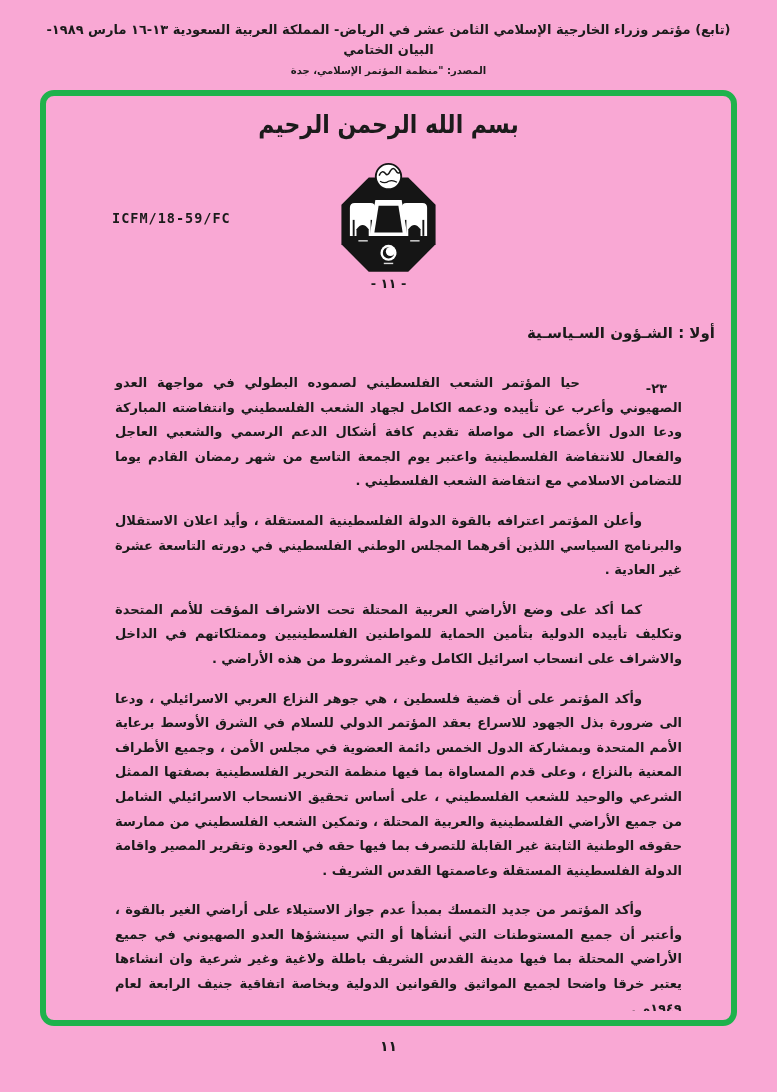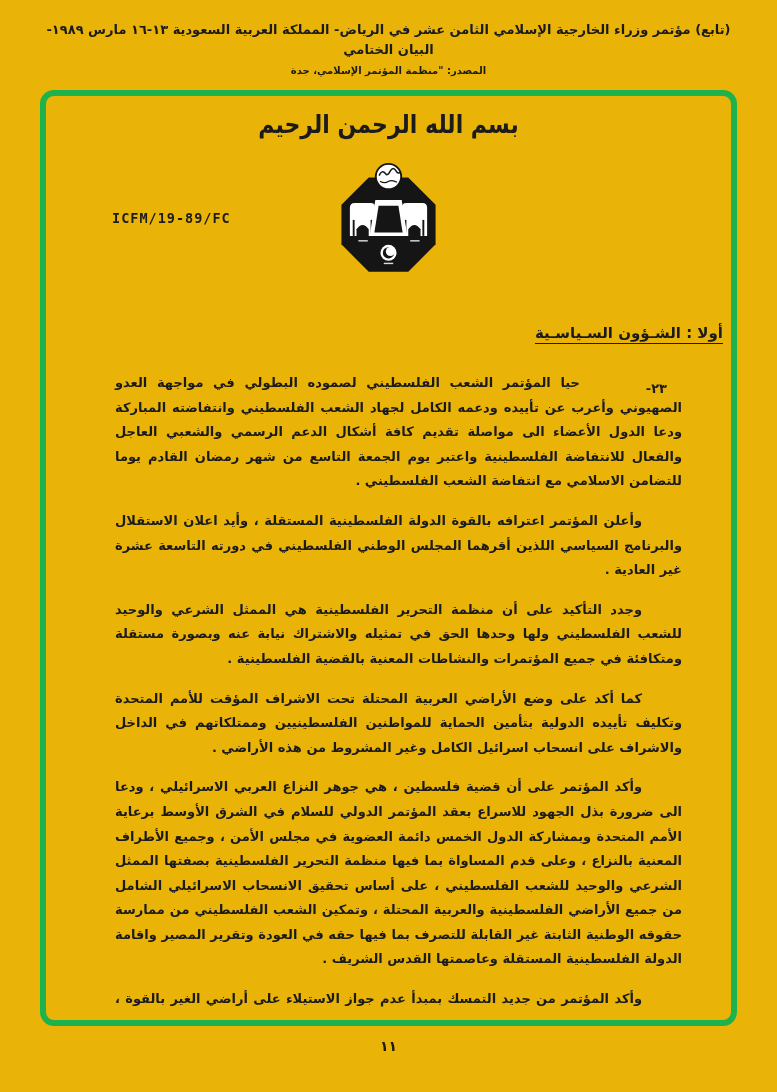--- a/index.html
+++ b/index.html
@@ -1,20 +1,20 @@
 <!DOCTYPE html>
 <html lang="ar"><head>
 <meta charset="utf-8">
 <style>
   html, body { margin: 0; padding: 0; background: #ffffff; }
   .page {
     position: relative;
     width: 777px;
     height: 1092px;
-    background: #eab308;
+    background: #f9a8d4;
     font-family: "DejaVu Sans", sans-serif;
     color: #1b1b1b;
     overflow: hidden;
   }
   .header {
     position: absolute;
     top: 20px; left: 30px; right: 30px;
     text-align: center;
     direction: rtl;
     font-weight: bold;
@@ -55,25 +55,24 @@
   .page-marker {
     position: absolute;
     top: 276px; left: 0; right: 0;
     text-align: center;
     font-size: 13px;
     font-weight: bold;
     direction: rtl;
   }
   .section-heading {
     position: absolute;
-    top: 324px; right: 54px;
+    top: 324px; right: 62px;
     direction: rtl;
     font-size: 15px;
     font-weight: bold;
-    text-decoration: underline;
     text-underline-offset: 5px;
   }
   .item-number {
     position: absolute;
     top: 357px; right: 110px;
     direction: rtl;
     font-size: 13px;
     font-weight: bold;
     margin-top: 24px;
   }
@@ -106,21 +105,21 @@
 
   <div class="header">
     <div class="header-line1">(تابع) مؤتمر وزراء الخارجية الإسلامي الثامن عشر في الرياض- المملكة العربية السعودية ١٣-١٦ مارس ١٩٨٩- البيان الختامي</div>
     <div class="header-line2">المصدر: "منظمة المؤتمر الإسلامي، جدة</div>
   </div>
 
   <div class="frame"></div>
 
   <div class="bismillah">بسم الله الرحمن الرحيم</div>
 
-  <div class="ref-code">ICFM/19-89/FC</div>
+  <div class="ref-code">ICFM/18-59/FC</div>
 
   <svg class="emblem" viewBox="0 0 120 120" xmlns="http://www.w3.org/2000/svg">
     <polygon points="39,17 81,17 110,46 110,88 81,117 39,117 10,88 10,46" fill="#151515"></polygon>
     <circle cx="60" cy="16" r="13.5" fill="#ffffff" stroke="#151515" stroke-width="2"></circle>
     <path d="M50,15 q3,-7 7,-2 q2,3 5,-3 q3,-5 6,0 q2,4 5,1" fill="none" stroke="#151515" stroke-width="1.6"></path>
     <path d="M51,21 q5,3 9,0 q4,-2 9,1" fill="none" stroke="#151515" stroke-width="1.3"></path>
     <path d="M19,49 q0,-5 5,-5 h17 q5,0 5,5 v30 h-27 z" fill="#ffffff"></path>
     <rect x="22" y="62" width="2" height="17" fill="#151515"></rect>
     <path d="M26,79 v-7 q6.5,-9 13,0 v7 z" fill="#151515"></path>
     <rect x="41" y="62" width="2" height="17" fill="#151515"></rect>
@@ -131,29 +130,29 @@
     <path d="M46,41 h28 l6,38 h-40 z" fill="#ffffff"></path>
     <path d="M49.5,47 h21 l4.5,28.5 h-30 z" fill="#151515"></path>
     <rect x="28" y="83.5" width="10" height="1.5" fill="#ffffff" opacity="0.85"></rect>
     <rect x="83" y="83.5" width="10" height="1.5" fill="#ffffff" opacity="0.85"></rect>
     <circle cx="60" cy="97" r="8.5" fill="#ffffff"></circle>
     <circle cx="60" cy="97" r="6" fill="#151515"></circle>
     <circle cx="62" cy="95.5" r="4.8" fill="#ffffff"></circle>
     <rect x="55" y="107.5" width="10" height="1.5" fill="#ffffff" opacity="0.85"></rect>
   </svg>
 
+  <div class="page-marker">- ١١ -</div>
 
   <div class="section-heading">أولا : الشـؤون السـياسـية</div>
 
   <div class="item-number">٢٣-</div>
 
   <div class="body-text">
     <p class="first">حيا المؤتمر الشعب الفلسطيني لصموده البطولي في مواجهة العدو الصهيوني وأعرب عن تأييده ودعمه الكامل لجهاد الشعب الفلسطيني وانتفاضته المباركة ودعا الدول الأعضاء الى مواصلة تقديم كافة أشكال الدعم الرسمي والشعبي العاجل والفعال للانتفاضة الفلسطينية واعتبر يوم الجمعة التاسع من شهر رمضان القادم يوما للتضامن الاسلامي مع انتفاضة الشعب الفلسطيني .</p>
     <p>وأعلن المؤتمر اعترافه بالقوة الدولة الفلسطينية المستقلة ، وأيد اعلان الاستقلال والبرنامج السياسي اللذين أقرهما المجلس الوطني الفلسطيني في دورته التاسعة عشرة غير العادية .</p>
-    <p>وجدد التأكيد على أن منظمة التحرير الفلسطينية هي الممثل الشرعي والوحيد للشعب الفلسطيني ولها وحدها الحق في تمثيله والاشتراك نيابة عنه وبصورة مستقلة ومتكافئة في جميع المؤتمرات والنشاطات المعنية بالقضية الفلسطينية .</p>
     <p>كما أكد على وضع الأراضي العربية المحتلة تحت الاشراف المؤقت للأمم المتحدة وتكليف تأييده الدولية بتأمين الحماية للمواطنين الفلسطينيين وممتلكاتهم في الداخل والاشراف على انسحاب اسرائيل الكامل وغير المشروط من هذه الأراضي .</p>
     <p>وأكد المؤتمر على أن قضية فلسطين ، هي جوهر النزاع العربي الاسرائيلي ، ودعا الى ضرورة بذل الجهود للاسراع بعقد المؤتمر الدولي للسلام في الشرق الأوسط برعاية الأمم المتحدة وبمشاركة الدول الخمس دائمة العضوية في مجلس الأمن ، وجميع الأطراف المعنية بالنزاع ، وعلى قدم المساواة بما فيها منظمة التحرير الفلسطينية بصفتها الممثل الشرعي والوحيد للشعب الفلسطيني ، على أساس تحقيق الانسحاب الاسرائيلي الشامل من جميع الأراضي الفلسطينية والعربية المحتلة ، وتمكين الشعب الفلسطيني من ممارسة حقوقه الوطنية الثابتة غير القابلة للتصرف بما فيها حقه في العودة وتقرير المصير واقامة الدولة الفلسطينية المستقلة وعاصمتها القدس الشريف .</p>
     <p>وأكد المؤتمر من جديد التمسك بمبدأ عدم جواز الاستيلاء على أراضي الغير بالقوة ، وأعتبر أن جميع المستوطنات التي أنشأها أو التي سينشؤها العدو الصهيوني في جميع الأراضي المحتلة بما فيها مدينة القدس الشريف باطلة ولاغية وغير شرعية وان انشاءها يعتبر خرقا واضحا لجميع المواثيق والقوانين الدولية وبخاصة اتفاقية جنيف الرابعة لعام ١٩٤٩م .</p>
   </div>
 
   <div class="footer-page">١١</div>
 
 </div>
 
 </body></html>

